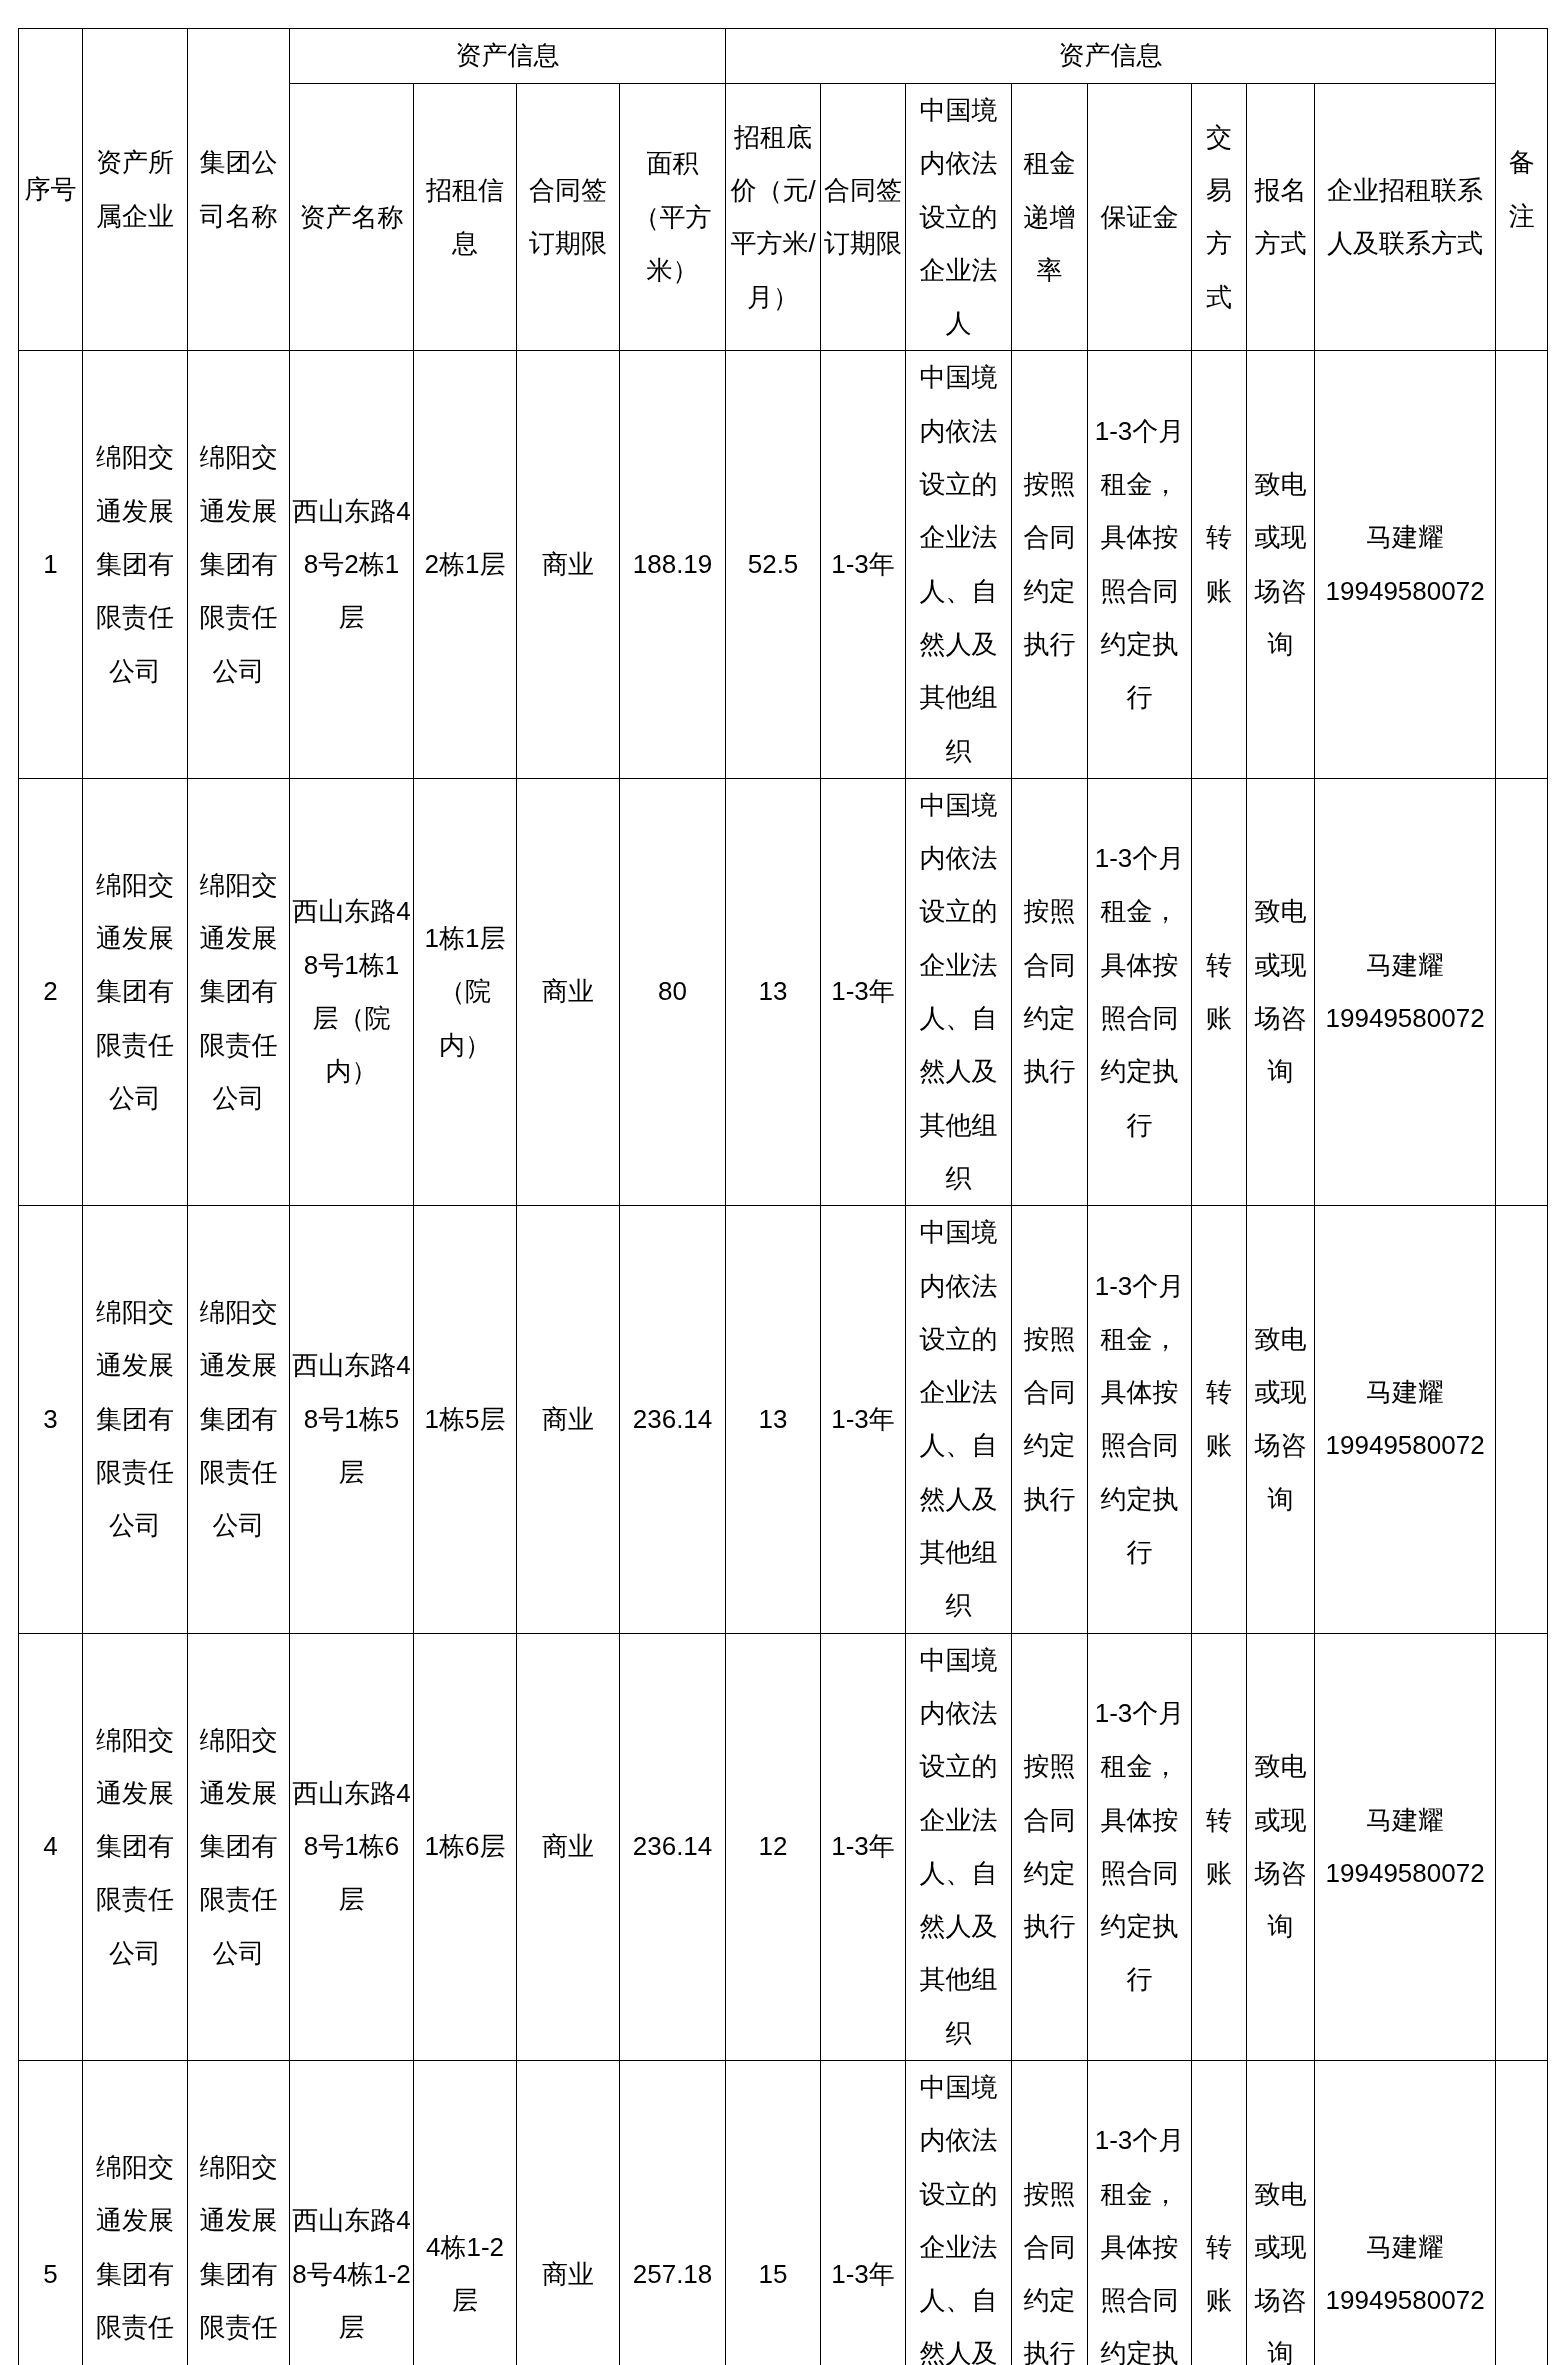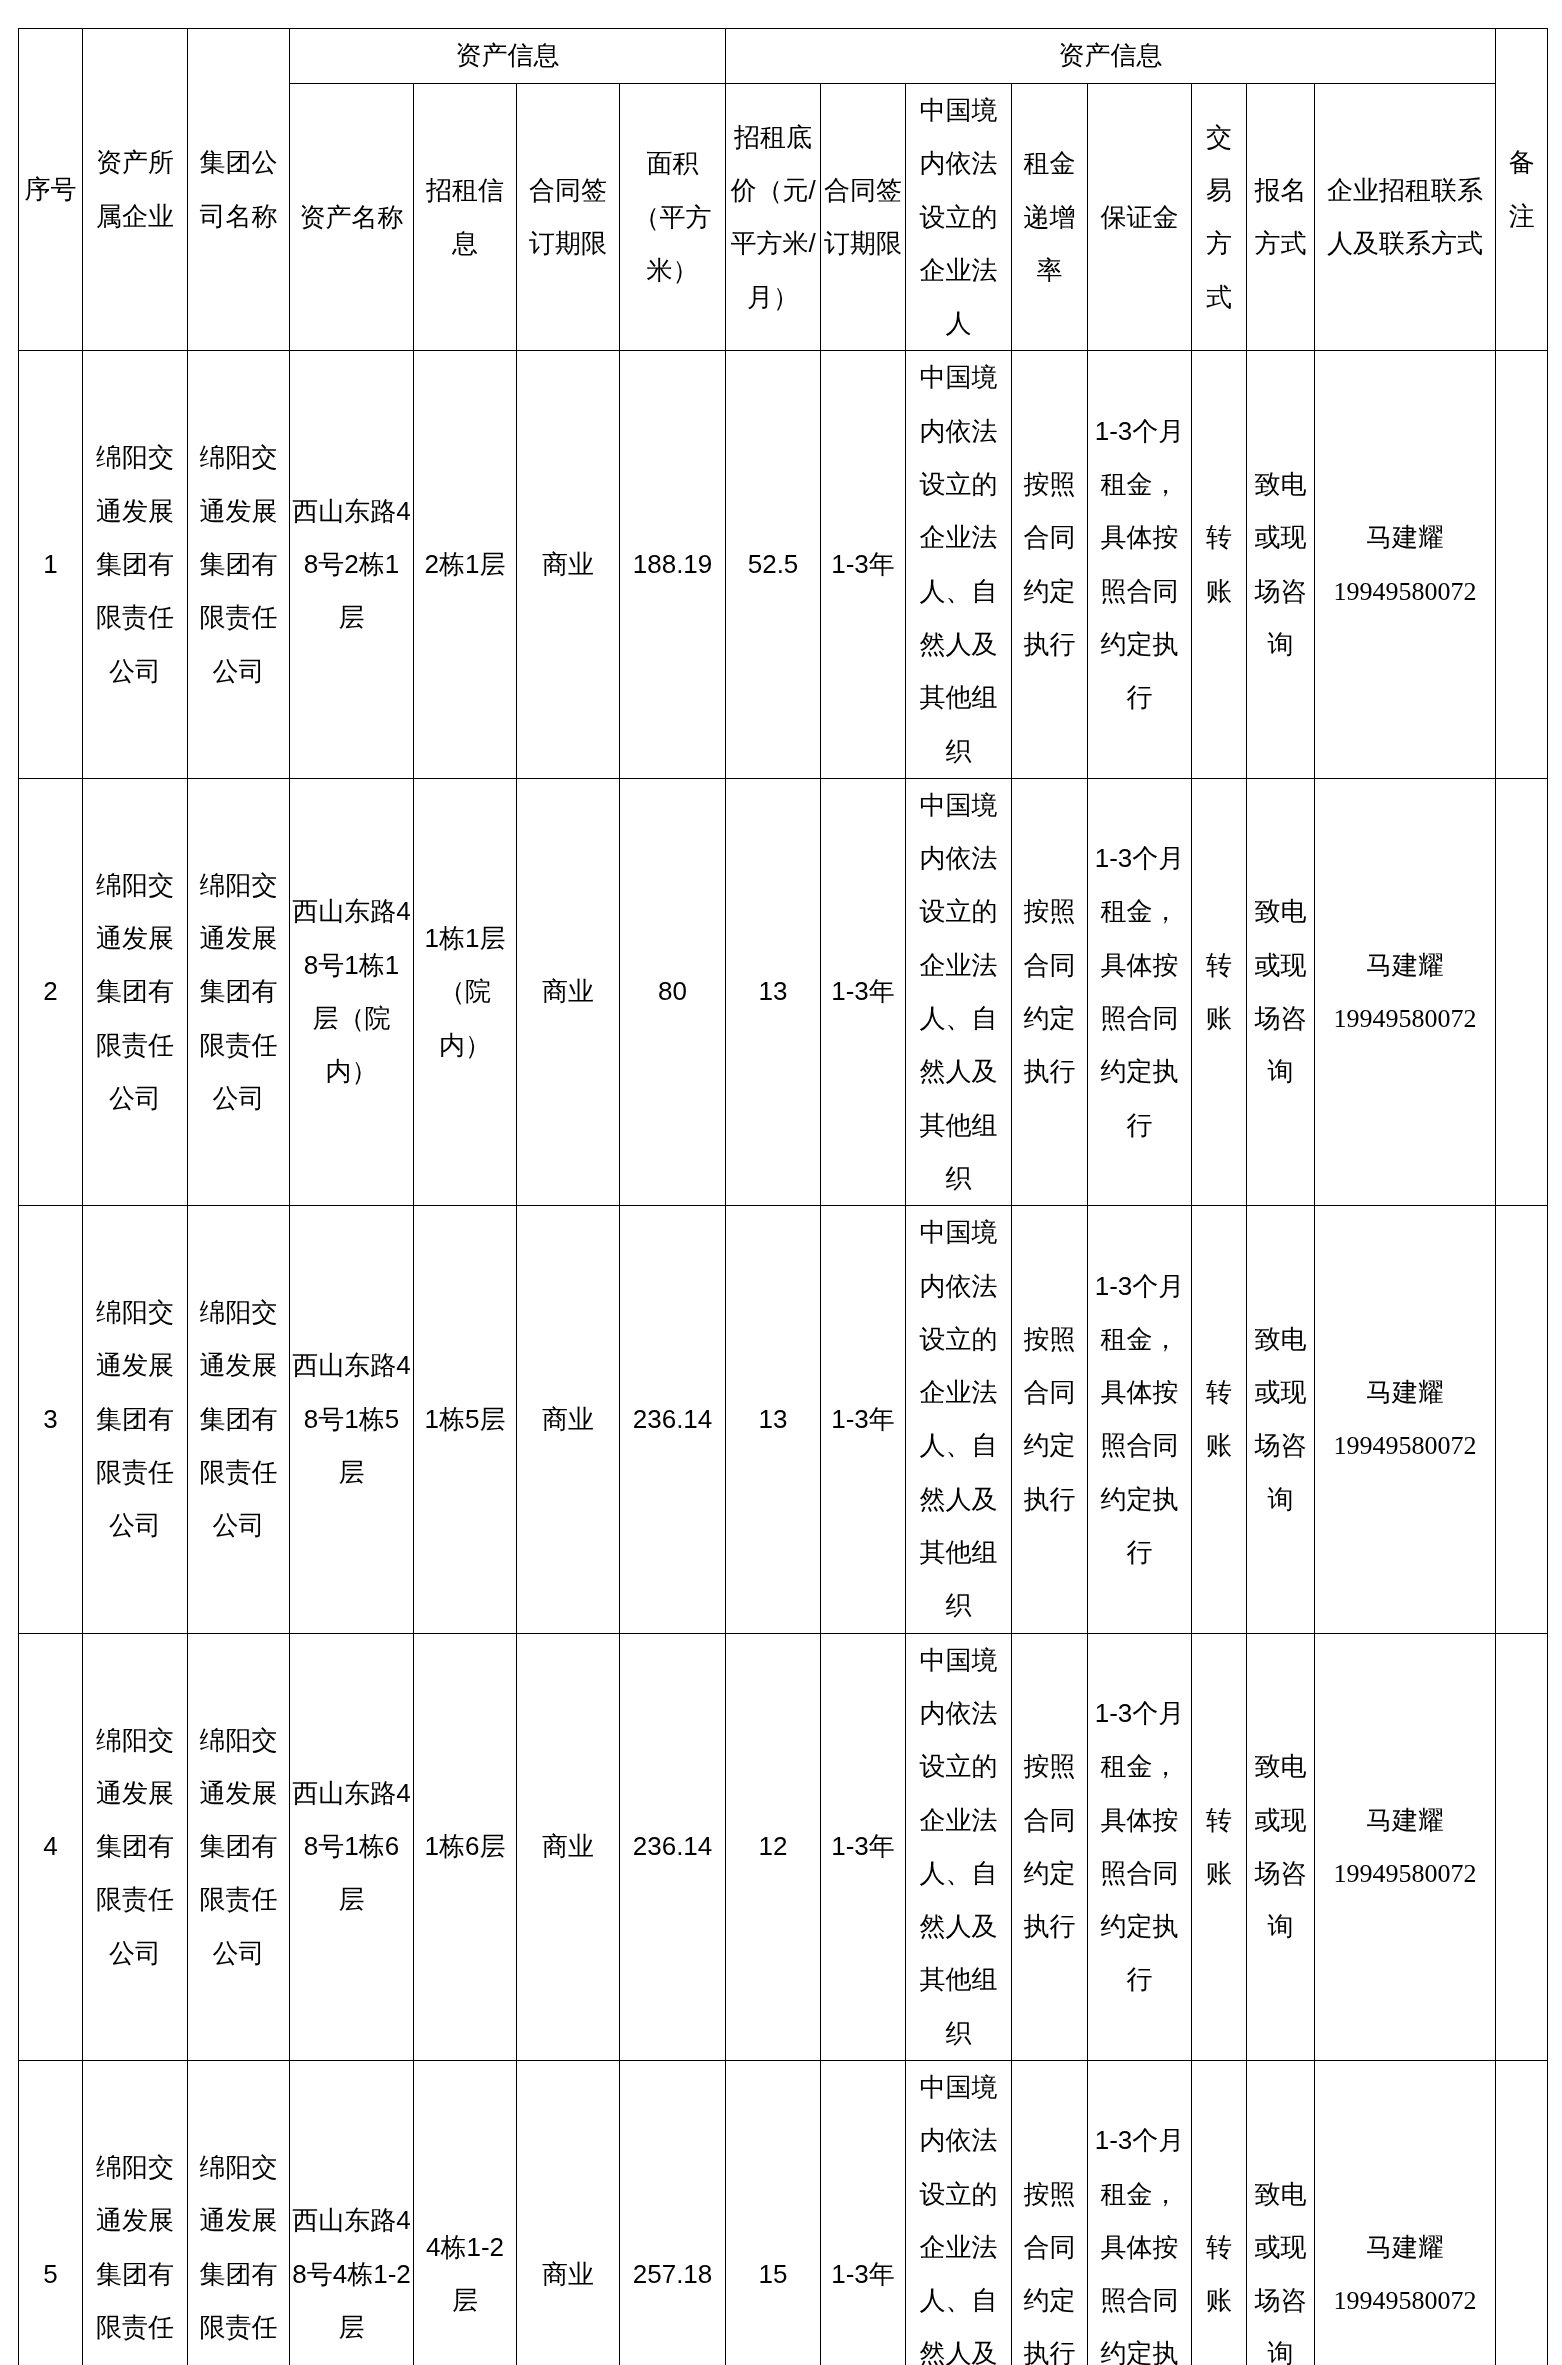--- a/index.html
+++ b/index.html
@@ -34,21 +34,21 @@
     background: #ffffff;
   }
   thead tr.hrow-1 { height: 55px; }
   thead tr.hrow-2 { height: 217px; }
   tbody tr:nth-child(1) { height: 355px; }
   tbody tr:nth-child(2) { height: 329px; }
   tbody tr:nth-child(3) { height: 339px; }
   tbody tr:nth-child(4) { height: 336px; }
   tbody tr:nth-child(5) { height: 339px; }
   tbody tr:nth-child(6) { height: 302px; }
-  td.contact-cell span { display: block; font-family: Liberation Serif, serif; }
+  td.contact-cell span { display: block; }
 </style>
 </head>
 <body>
 
 <div class="page">
 
   <table class="announce">
     <colgroup>
       <col style="width:64px">
         <col style="width:105px">

